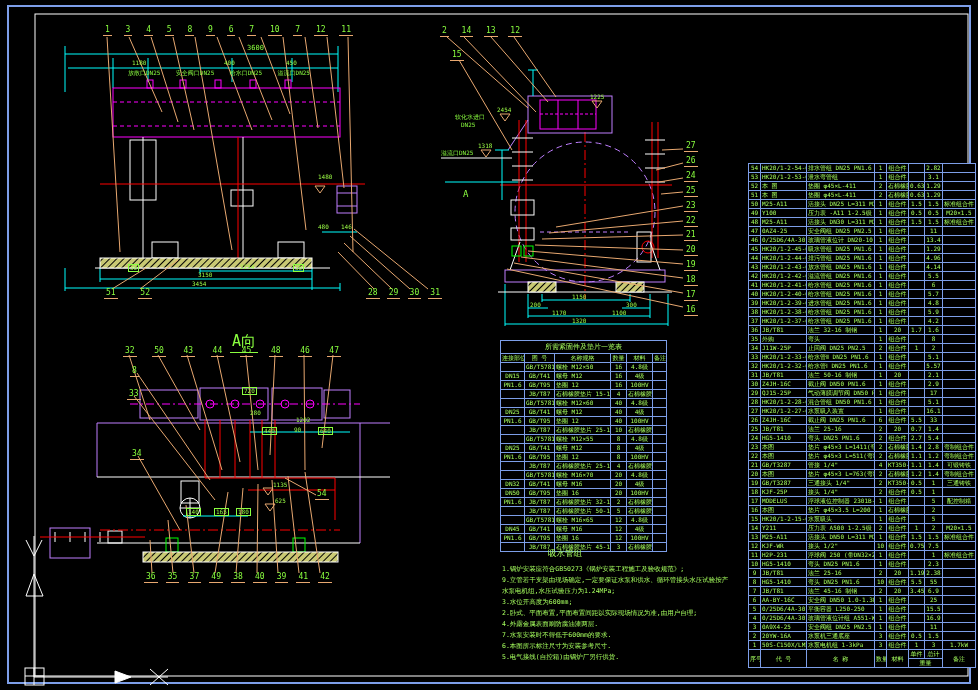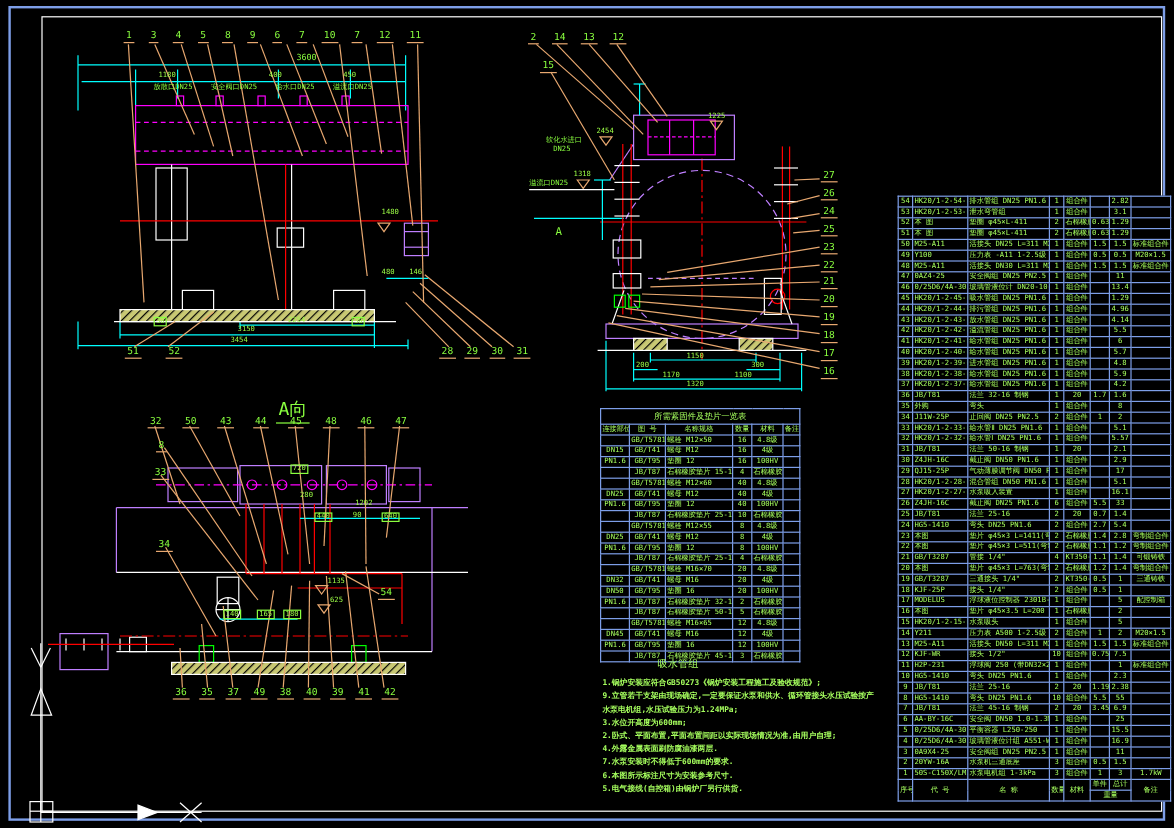--- a/index.html
+++ b/index.html
@@ -16,21 +16,21 @@
   table.grid{border-collapse:collapse;position:absolute;table-layout:fixed;background:#000;}
   table.grid td,table.grid th{border:1px solid #7d9ee8;color:#a6ff5e;font-size:6px;font-weight:normal;
        line-height:1;padding:0 1px;white-space:nowrap;overflow:hidden;height:8px;text-align:center;}
   table.grid td.l{text-align:left;}
   .bom{left:748px;top:163px;width:227px;}
   .fast{left:500px;top:340px;width:167px;}
   .fast td{height:7px;font-size:5.5px;}
   .fast .ft-title{font-size:7px;height:12px;color:#a6ff5e;}
   .tech{position:absolute;left:502px;top:548px;width:230px;color:#a6ff5e;}
   .tech .tech-title{font-size:8.5px;margin-left:46px;margin-bottom:4px;color:#a6ff5e;}
-  .tech .tech-line{font-size:6.5px;line-height:11px;white-space:nowrap;font-weight:bold;}
+  .tech .tech-line{font-size:6.5px;line-height:11px;white-space:nowrap;}
   .viewlabel{color:#8aff3f;font-size:15px;border-bottom:1px solid #8aff3f;padding:0 2px 1px;}
 </style>
 </head>
 <body>
 
 <svg width="978" height="690" viewBox="0 0 978 690">
   <defs>
     <pattern id="hatch" width="5" height="5" patternTransform="rotate(45)" patternUnits="userSpaceOnUse">
       <rect width="5" height="5" fill="#c8c873"></rect>
       <line x1="0" y1="0" x2="0" y2="5" stroke="#000" stroke-width="2"></line>

